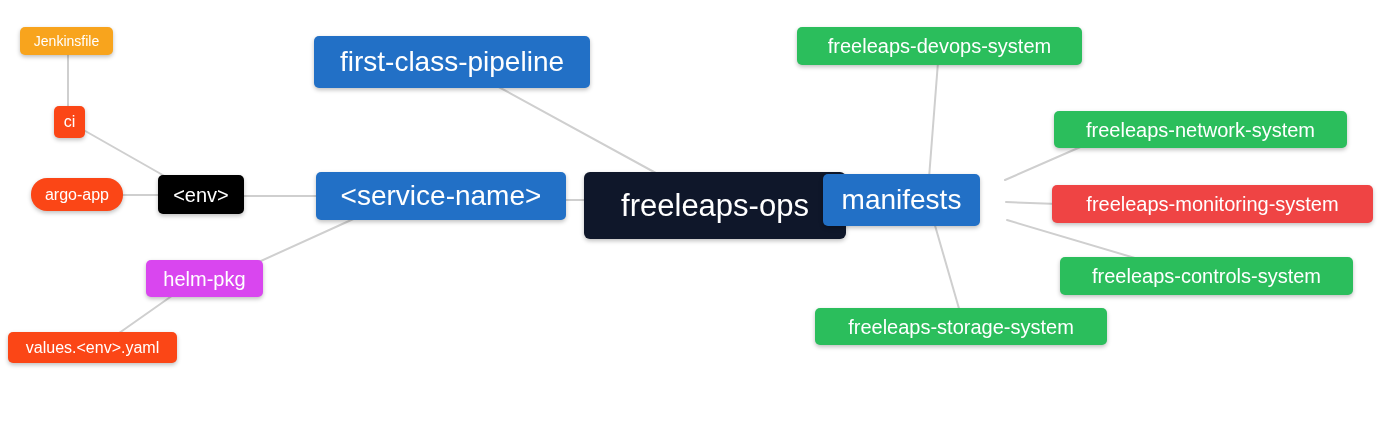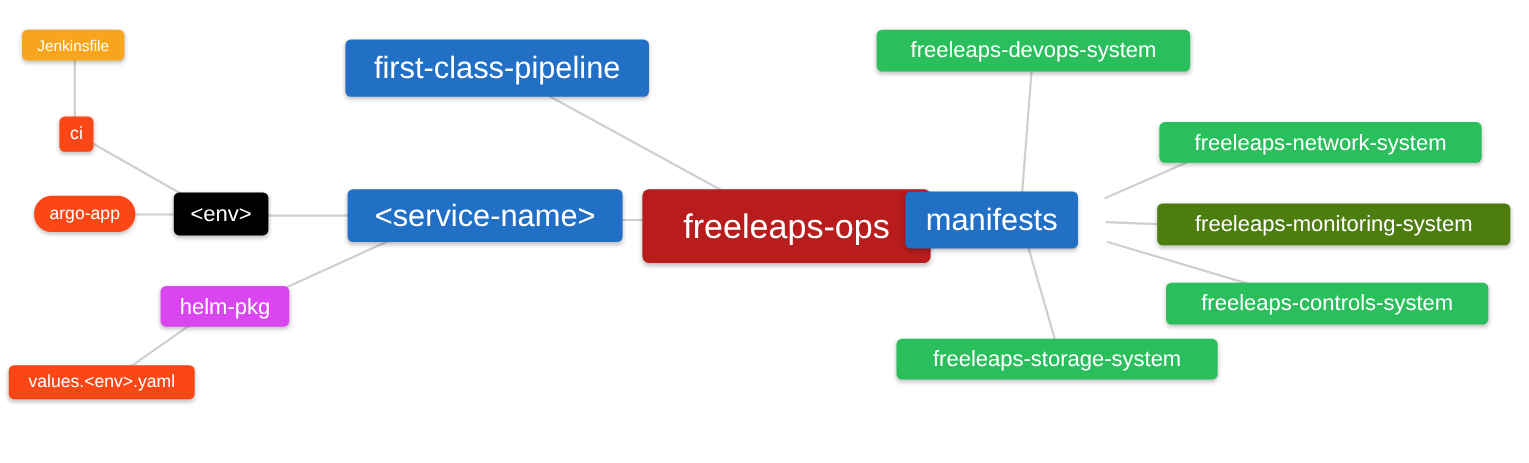--- a/index.html
+++ b/index.html
@@ -88,21 +88,21 @@
   </svg>
 
   <div class="node lv5 n-jenkinsfile" style="background: rgb(248, 164, 29); text-align: center;">Jenkinsfile</div>
   <div class="node lv4 n-ci" style="background: rgb(251, 70, 22);">ci</div>
   <div class="node lv4 n-argo-app" style="background: rgb(251, 70, 22);">argo-app</div>
   <div class="node lv3 n-env" style="background: #000000;">&lt;env&gt;</div>
   <div class="node lv3 n-helm-pkg" style="background: #d946ef;">helm-pkg</div>
   <div class="node lv4 n-values" style="background: rgb(251, 70, 22);">values.&lt;env&gt;.yaml</div>
   <div class="node lv2 n-fcp" style="background: rgb(34, 112, 198);">first-class-pipeline</div>
   <div class="node lv2 n-service" style="background: rgb(34, 112, 198);">&lt;service-name&gt;</div>
-  <div class="node lv1 n-root" style="background: #b91c1c; text-align: center;">freeleaps-ops</div>
+  <div class="node lv1 n-root" style="background: #0f172a; text-align: center;">freeleaps-ops</div>
   <div class="node lv2 n-manifests" style="background: rgb(34, 112, 198);">manifests</div>
   <div class="node lv3 n-devops" style="background: rgb(43, 190, 92);">freeleaps-devops-system</div>
   <div class="node lv3 n-network" style="background: rgb(43, 190, 92);">freeleaps-network-system</div>
-  <div class="node lv3 n-monitoring" style="background: #4d7c0f;">freeleaps-monitoring-system</div>
+  <div class="node lv3 n-monitoring" style="background: #ef4444;">freeleaps-monitoring-system</div>
   <div class="node lv3 n-controls" style="background: rgb(43, 190, 92);">freeleaps-controls-system</div>
   <div class="node lv3 n-storage" style="background: rgb(43, 190, 92);">freeleaps-storage-system</div>
 
 </div>
 
 </body></html>

